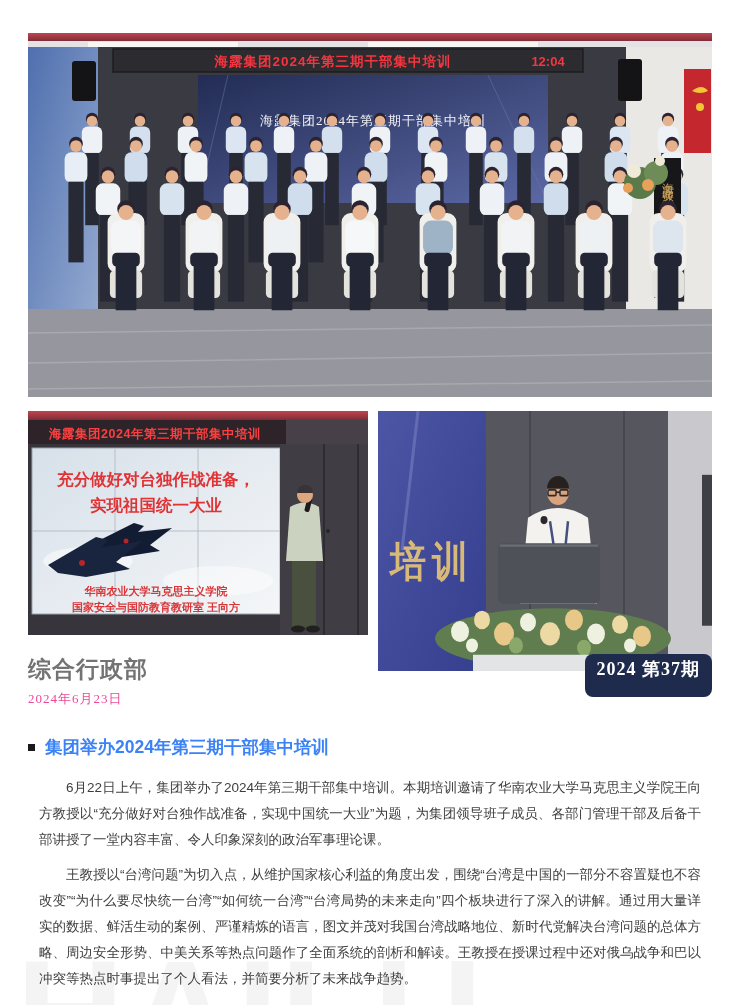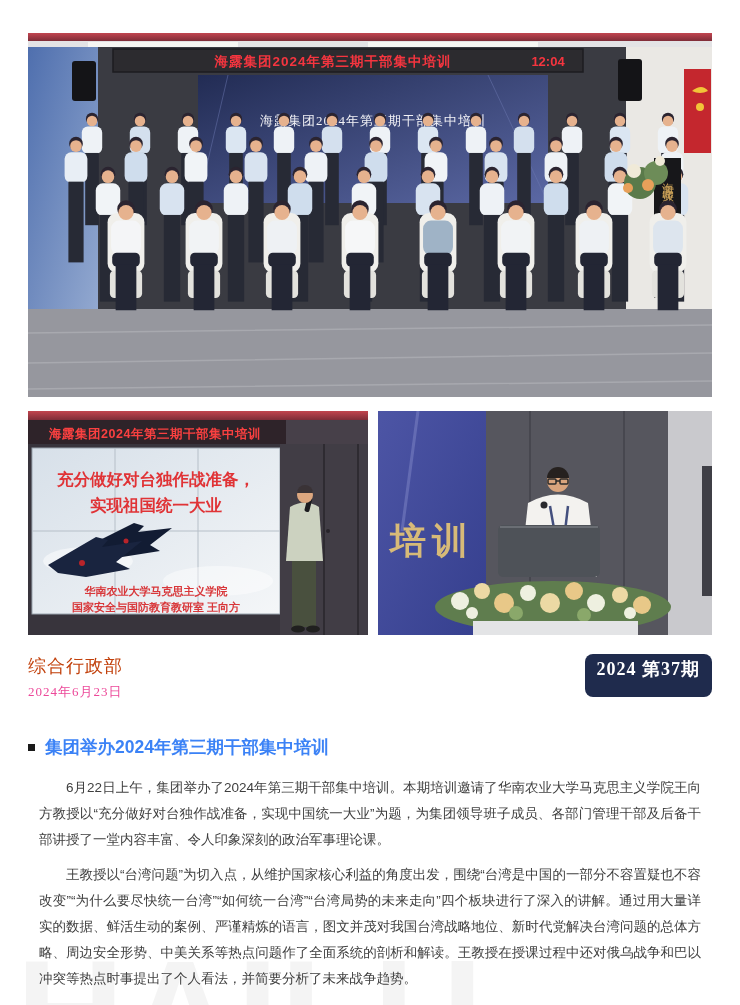--- a/index.html
+++ b/index.html
@@ -2,23 +2,23 @@
 <html><head>
 <meta charset="utf-8">
 <style>
   html,body{margin:0;padding:0;background:#ffffff;}
   .page{position:relative;width:740px;height:1005px;background:#fff;overflow:hidden;
         font-family:"Liberation Sans",sans-serif;}
   figure{margin:0;position:absolute;padding:0;}
   figure svg{display:block;width:100%;height:100%;}
   .photo-group{left:28px;top:33px;width:684px;height:364px;}
   .photo-lecture{left:28px;top:411px;width:340px;height:224px;}
-  .photo-podium{left:378px;top:411px;width:334px;height:224px;}
+  .photo-podium{left:378px;top:411px;width:334px;height:260px;}
   .meta-row{position:absolute;left:28px;top:654px;width:684px;}
-  .dept{font-family:"Liberation Serif",serif;font-weight:normal;font-size:18px;color:#c2410c;letter-spacing:1px;}
+  .dept{font-family:"Liberation Serif",serif;font-weight:bold;font-size:23px;color:#737373;letter-spacing:1px;}
   .date{font-family:"Liberation Serif",serif;font-size:13px;color:#ec4899;margin-top:5px;letter-spacing:1px;}
   .issue-badge{position:absolute;right:0;top:0;background:#1f2b4d;color:#ffffff;
       font-family:"Liberation Serif",serif;font-weight:bold;font-size:18px;
       padding:3px 12px 16px;border-radius:8px;letter-spacing:1px;}
   .article{position:absolute;left:28px;top:735px;width:684px;}
   .headline{display:flex;align-items:center;gap:10px;font-size:17.5px;font-weight:bold;
       color:#3b82f6;margin:0 0 16px;}
   .bullet{width:7px;height:7px;background:#1a1a1a;flex:none;}
   .article p{margin:0 11px 9px;font-size:13.5px;line-height:26px;color:#3e3e3e;
       text-align:justify;text-indent:2em;}

